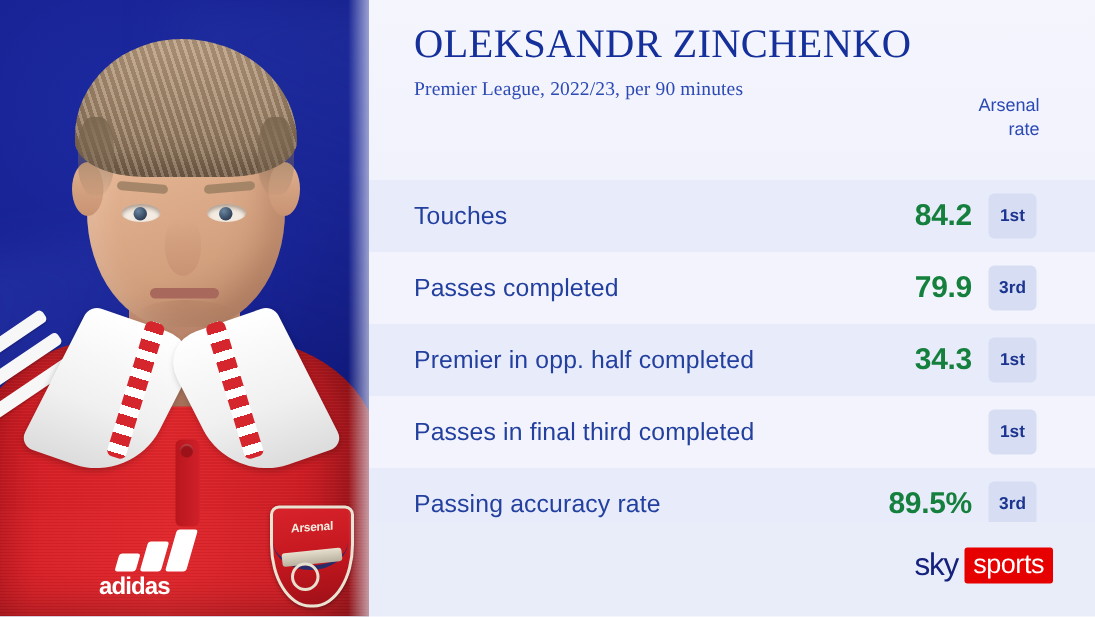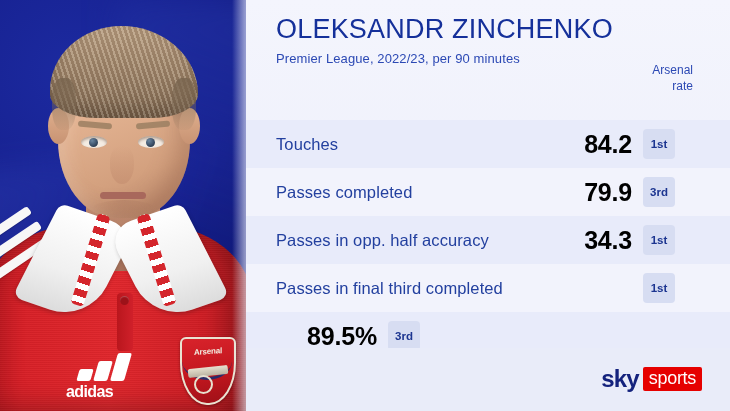--- a/index.html
+++ b/index.html
@@ -364,20 +364,21 @@
     width: 484px;
     height: 411px;
     background: linear-gradient(180deg, #f4f5fd 0%, #eef0fb 55%, #e9ecf9 100%);
   }
 
   .header {
     position: absolute;
     left: 30px;
     top: 14px;
     right: 16px;
+    font-family: Liberation Serif, serif;
   }
   .title {
     font-size: 27px;
     font-weight: 400;
     color: #15309a;
     letter-spacing: 0.2px;
     line-height: 1.12;
     white-space: nowrap;
   }
   .subtitle {
@@ -423,30 +424,30 @@
     color: #23409f;
     letter-spacing: 0.1px;
     white-space: nowrap;
   }
   .row-value {
     flex: 0 0 auto;
     width: 112px;
     text-align: right;
     padding-right: 11px;
     box-sizing: border-box;
-    font-size: 25px;
+    font-size: 20px;
     font-weight: 700;
-    color: #000000;
+    color: #15803d;
     letter-spacing: -0.2px;
   }
   .row-rank {
     flex: 0 0 auto;
     width: 32px;
     height: 30px;
-    margin-right: 55px;
+    margin-right: 39px;
     display: flex;
     align-items: center;
     justify-content: center;
     background: #d7ddf2;
     border-radius: 4px;
     font-size: 11.5px;
     font-weight: 700;
     color: #1c3590;
   }
 
@@ -460,22 +461,22 @@
     background: #e9ecf9;
   }
   .logo {
     position: absolute;
     right: 28px;
     top: 17px;
     display: flex;
     align-items: center;
   }
   .logo .sky {
-    font-size: 24px;
-    font-weight: 700;
+    font-size: 21px;
+    font-weight: 400;
     color: #14227d;
     letter-spacing: -0.8px;
     margin-right: 4px;
   }
   .logo .sports {
     background: #e60000;
     color: #ffffff;
     font-size: 18px;
     font-weight: 500;
     letter-spacing: -0.3px;
@@ -570,31 +571,32 @@
         <div class="row-rank">1st</div>
       </div>
 
       <div class="row even">
         <div class="row-label">Passes completed</div>
         <div class="row-value">79.9</div>
         <div class="row-rank">3rd</div>
       </div>
 
       <div class="row odd">
-        <div class="row-label">Passes in opp. half accuracy</div>
+        <div class="row-label">Premier in opp. half completed</div>
         <div class="row-value">34.3</div>
         <div class="row-rank">1st</div>
       </div>
 
       <div class="row even">
         <div class="row-label">Passes in final third completed</div>
         <div class="row-rank">1st</div>
       </div>
 
       <div class="row odd">
+        <div class="row-label">Passing accuracy rate</div>
         <div class="row-value">89.5%</div>
         <div class="row-rank">3rd</div>
       </div>
 
     </div>
 
     <div class="footer">
       <div class="logo">
         <span class="sky">sky</span>
         <span class="sports">sports</span>

